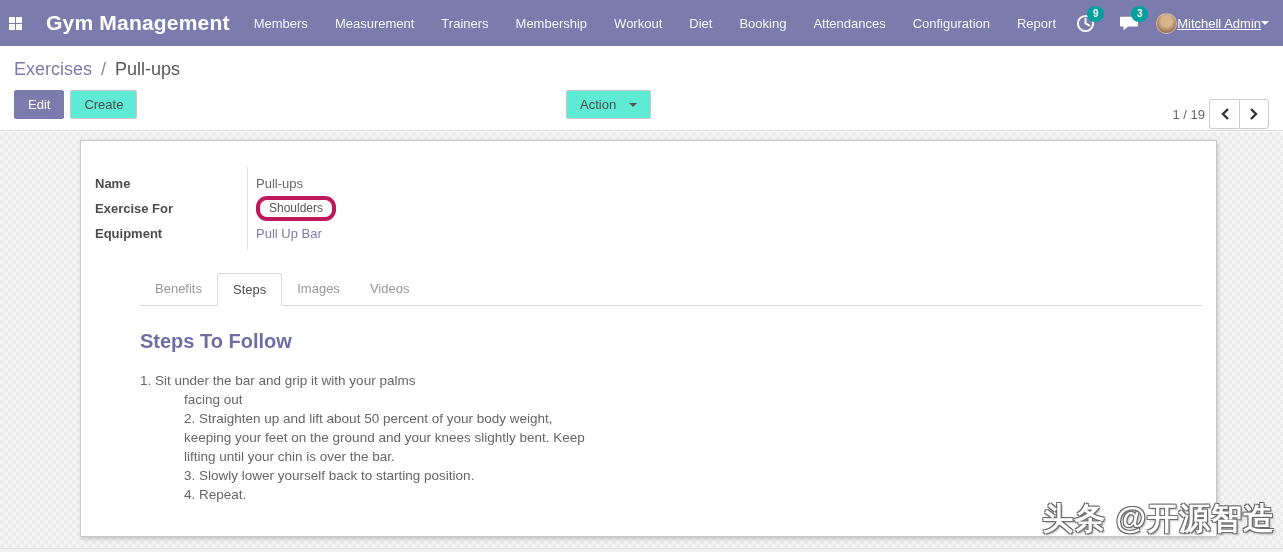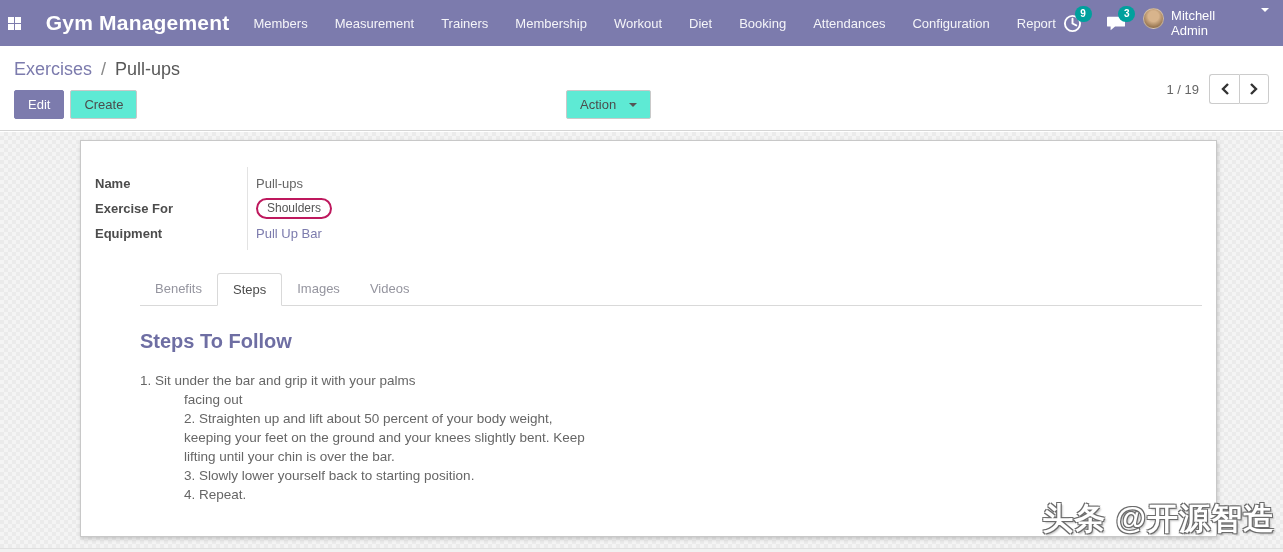--- a/index.html
+++ b/index.html
@@ -17,40 +17,40 @@
   .brand { font-size:21px; font-weight:bold; letter-spacing:0.2px; margin-left:16px; margin-right:24px; white-space:nowrap; }
   .nav { display:flex; align-items:center; gap:27px; font-size:13px; color:rgba(255,255,255,0.92); }
   .nav .nav-item { cursor:pointer; white-space:nowrap; }
   .top-right { margin-left:auto; display:flex; align-items:center; gap:10px; padding-right:14px; }
   .icon-btn { position:relative; width:34px; height:30px; display:flex; align-items:center; justify-content:center; cursor:pointer; }
   .badge {
     position:absolute; top:-2px; right:-2px; min-width:17px; height:16px; padding:0 4px;
     background:#00a09d; color:#fff; font-size:10px; line-height:16px; text-align:center;
     border-radius:8px; font-weight:bold;
   }
-  .user-menu { display:flex; gap:7px; cursor:pointer; font-size:13px; }
+  .user-menu { display:flex; align-items:center; cursor:pointer; font-size:13px;text-decoration:underline; }
   .avatar {
     width:21px; height:21px; border-radius:50%;
     background:radial-gradient(circle at 50% 38%, #d8b48c 0 35%, #9c7a55 70%, #6f5538 100%);
     border:1px solid rgba(255,255,255,0.4);
   }
   .caret-down { width:0; height:0; border-left:4px solid transparent; border-right:4px solid transparent; border-top:4px solid #fff; display:inline-block; }
 
   
   .control-panel { position:absolute; top:46px; left:0; width:1283px; height:85px; background:#fff; border-bottom:1px solid #d5d5d5; }
   .breadcrumb { position:absolute; top:13px; left:14px; font-size:18px; color:#666;text-align:right; }
   .breadcrumb .bc-link { color:#7c7bad; cursor:pointer; }
   .breadcrumb .bc-sep { color:#888; margin:0 4px; }
   .breadcrumb .bc-current { color:#585858; }
   .btn { font-size:13px; height:29px; padding:0 13px; border:1px solid #c9c9c9; background:#5eead4; color:#4c4c4c; cursor:pointer; border-radius:2px; }
   .btn-primary { background:#7c7bad; border-color:#7c7bad; color:#fff; }
   .btn-row-left { position:absolute; top:44px; left:14px; display:flex; gap:6px;justify-content:center; }
   .action-dd { position:absolute; top:44px; left:566px; display:flex; align-items:center; gap:7px; }
   .action-dd .caret { width:0; height:0; border-left:4px solid transparent; border-right:4px solid transparent; border-top:4px solid #555; display:inline-block; margin-left:6px; }
-  .pager { position:absolute; top:28px; right:14px; display:flex; align-items:center; gap:10px;text-align:center; }
+  .pager { position:absolute; top:53px; right:14px; display:flex; align-items:center; gap:4px;text-align:center; }
   .pager-count { font-size:13px; color:#666; }
   .pager-btns { display:flex; }
   .pager-btn { width:30px; height:30px; background:#fff; border:1px solid #ccc; display:flex; align-items:center; justify-content:center; cursor:pointer; }
   .pager-btn.prev { border-radius:3px 0 0 3px; border-right-width:0; }
   .pager-btn.next { border-radius:0 3px 3px 0; }
 
   
   .form-area {
     position:absolute; top:132px; left:0; width:1283px; height:420px;
     background-color:#f4f4f4;
@@ -64,21 +64,21 @@
     position:absolute; top:8px; left:80px; width:1137px; height:397px;
     background:#fff; border:1px solid #c8c8c8; box-shadow:1px 2px 4px rgba(0,0,0,0.18);
     padding:30px 14px 0 14px;
   }
 
   .field-table { position:relative; width:560px; }
   .field-row { display:flex; align-items:center; min-height:25px; }
   .field-label { width:152px; font-size:13px; font-weight:bold; color:#4c4c4c; }
   .field-sep { position:absolute; left:152px; top:-4px; bottom:-4px; width:1px; background:#e3e3e3; }
   .field-value { padding-left:9px; font-size:13px; color:#666; }
-  .tag-pill { display:inline-block; border:2px solid #be185d; border-radius:11px; padding:1px 9px 2px; font-size:12px; color:#555; }
+  .tag-pill { display:inline-block; border:4px solid #be185d; border-radius:11px; padding:1px 9px 2px; font-size:12px; color:#555; }
   .link-value { color:#7c7bad; cursor:pointer; }
 
   
   .notebook { margin-top:26px;margin-left:45px; }
   .tab-bar { display:flex; border-bottom:1px solid #d9d9d9; }
   .tab { font-size:13px; color:#95959f; padding:8px 15px; cursor:pointer; position:relative; top:1px; }
   .tab.active {
     color:#4c4c4c; background:#fff;
     border:1px solid #d9d9d9; border-bottom:1px solid #fff; border-radius:3px 3px 0 0;
   }

